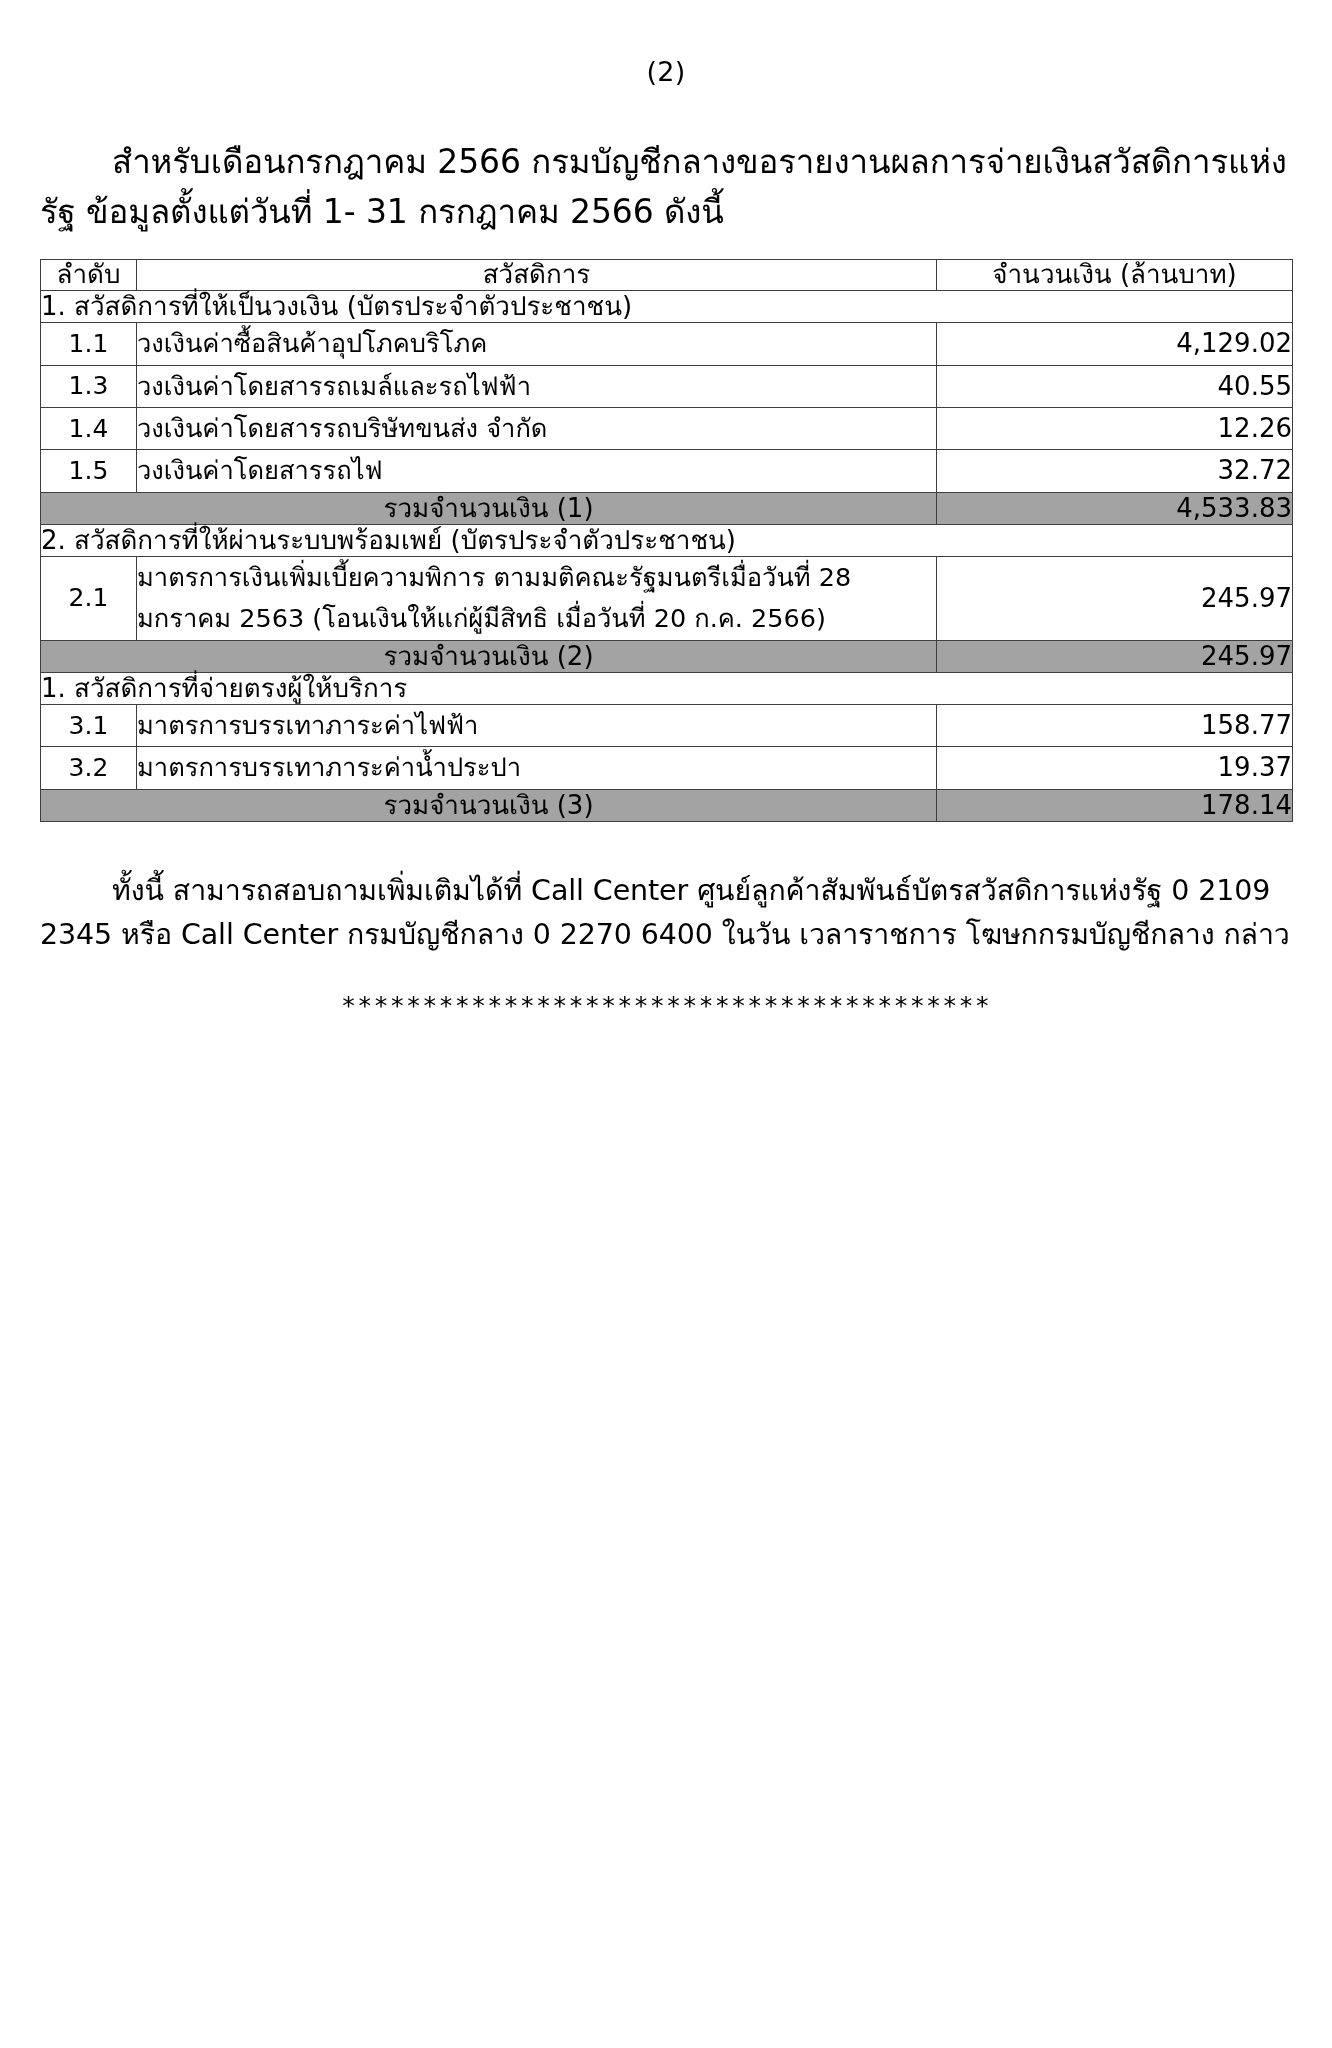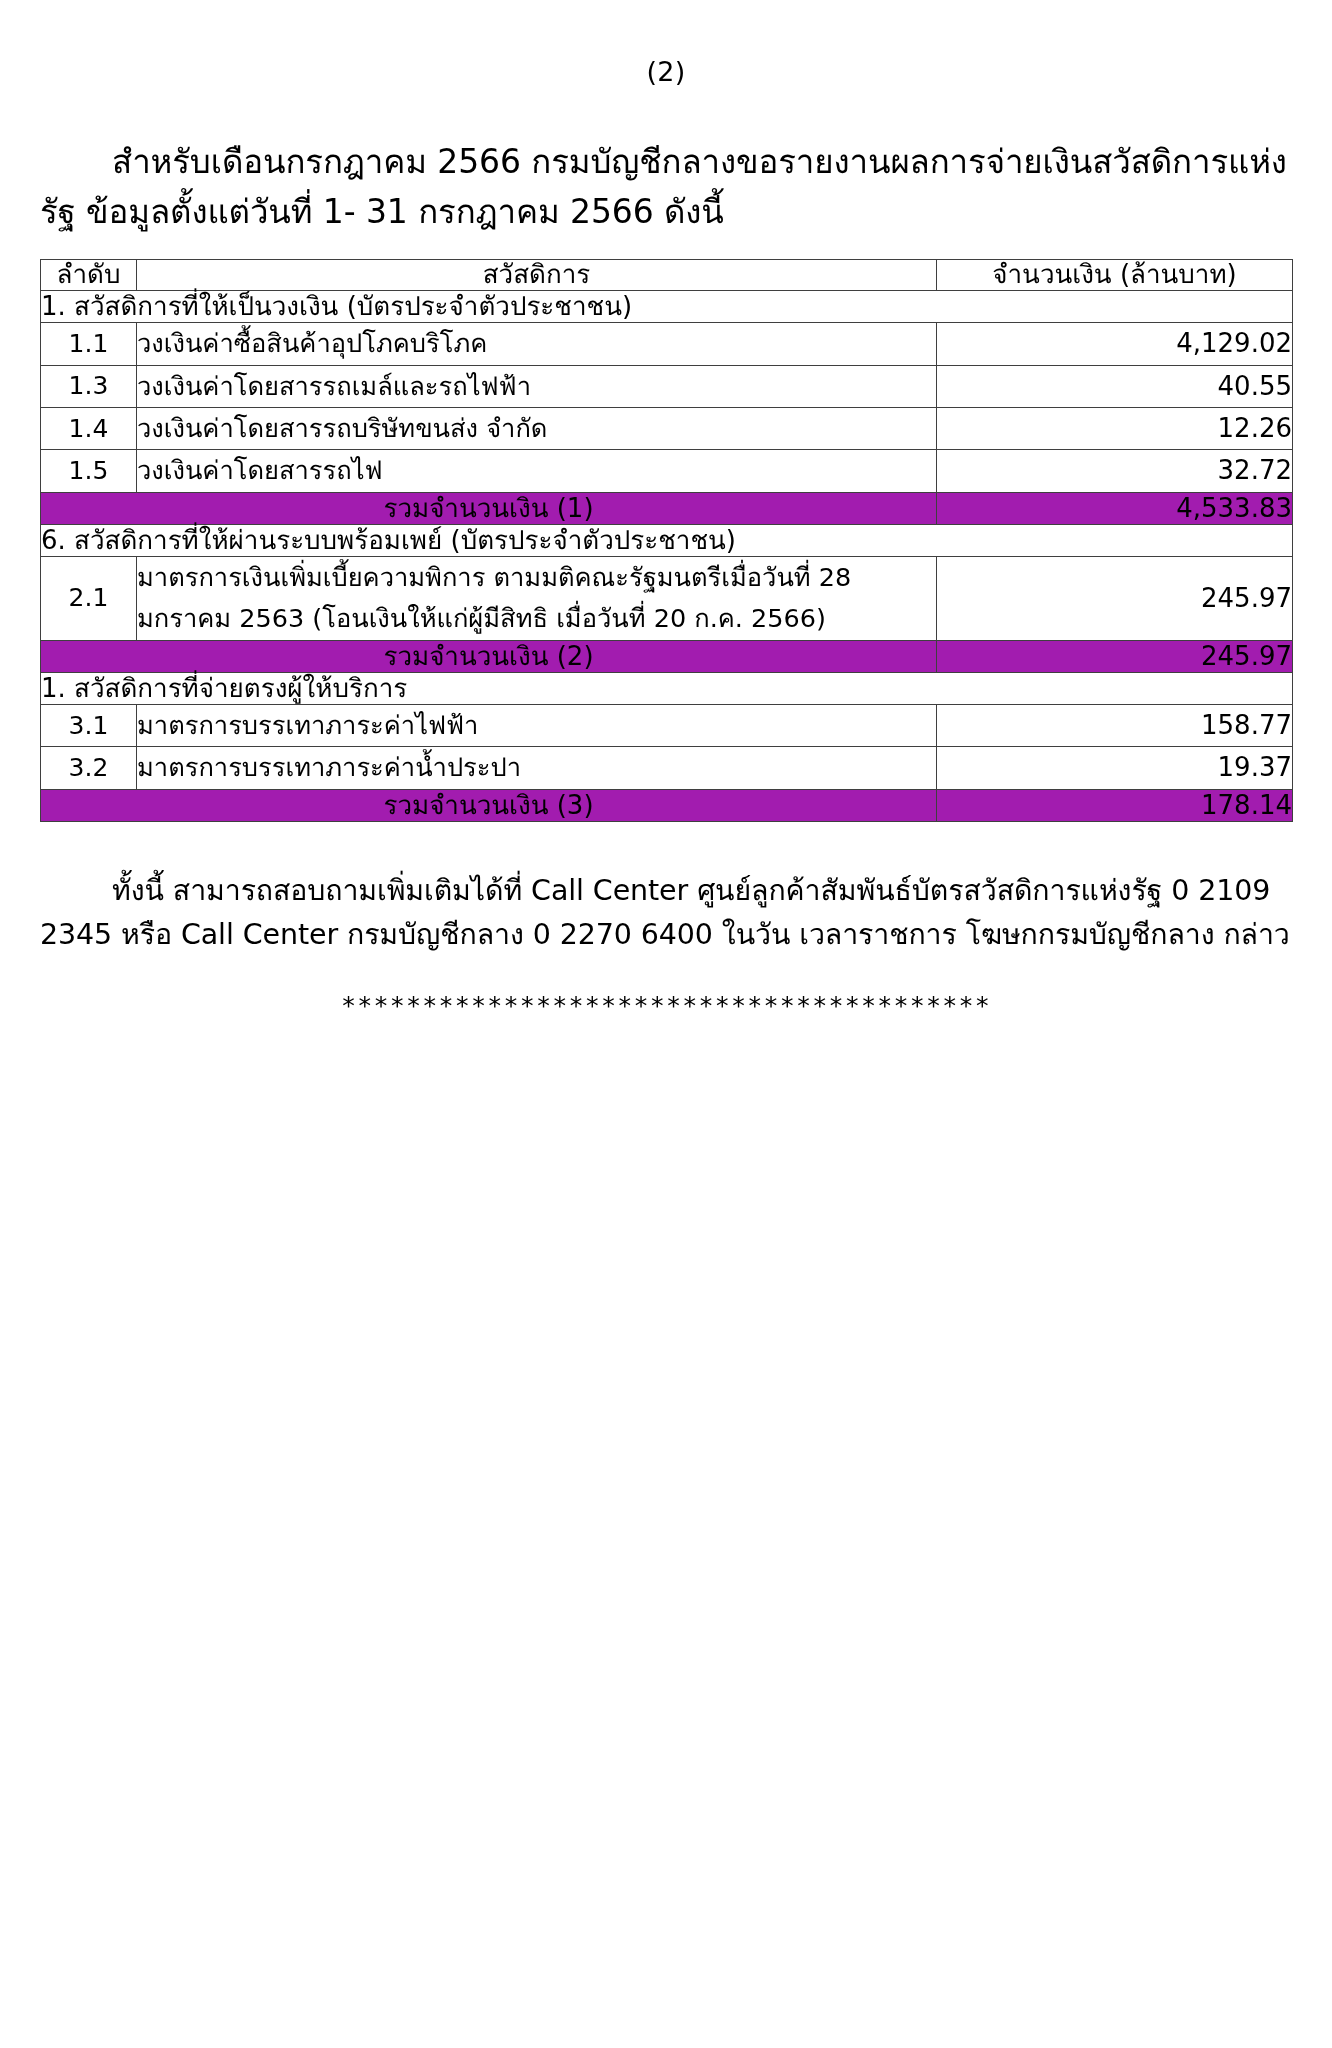--- a/index.html
+++ b/index.html
@@ -109,21 +109,21 @@
     line-height: 1.62;
   }
   .amt-cell {
     text-align: right;
     font-size: 26px;
     font-weight: bold;
     padding: 12px 18px 14px 6px;
     line-height: 1.2;
   }
   .total-row td {
-    background: #a21caf;
+    background: #a3a3a3;
   }
   .total-label {
     text-align: center;
     font-size: 26px;
     font-weight: bold;
     padding: 12px 6px 14px 6px;
     line-height: 1.2;
   }
   .grand-row td {
     background: #87d4f0;
@@ -178,21 +178,21 @@
           <td class="no-cell">1.5</td>
           <td class="desc-cell">วงเงินค่าโดยสารรถไฟ</td>
           <td class="amt-cell">32.72</td>
         </tr>
         <tr class="total-row">
           <td class="total-label" colspan="2">รวมจำนวนเงิน (1)</td>
           <td class="amt-cell">4,533.83</td>
         </tr>
 
         <tr>
-          <td class="section-cell" colspan="3">6. สวัสดิการที่ให้ผ่านระบบพร้อมเพย์ (บัตรประจำตัวประชาชน)</td>
+          <td class="section-cell" colspan="3">2. สวัสดิการที่ให้ผ่านระบบพร้อมเพย์ (บัตรประจำตัวประชาชน)</td>
         </tr>
         <tr>
           <td class="no-cell amt-top">2.1</td>
           <td class="desc-cell tall-desc">มาตรการเงินเพิ่มเบี้ยความพิการ ตามมติคณะรัฐมนตรีเมื่อวันที่ 28 มกราคม 2563 (โอนเงินให้แก่ผู้มีสิทธิ เมื่อวันที่ 20 ก.ค. 2566)</td>
           <td class="amt-cell amt-top">245.97</td>
         </tr>
         <tr class="total-row">
           <td class="total-label" colspan="2">รวมจำนวนเงิน (2)</td>
           <td class="amt-cell">245.97</td>
         </tr>

